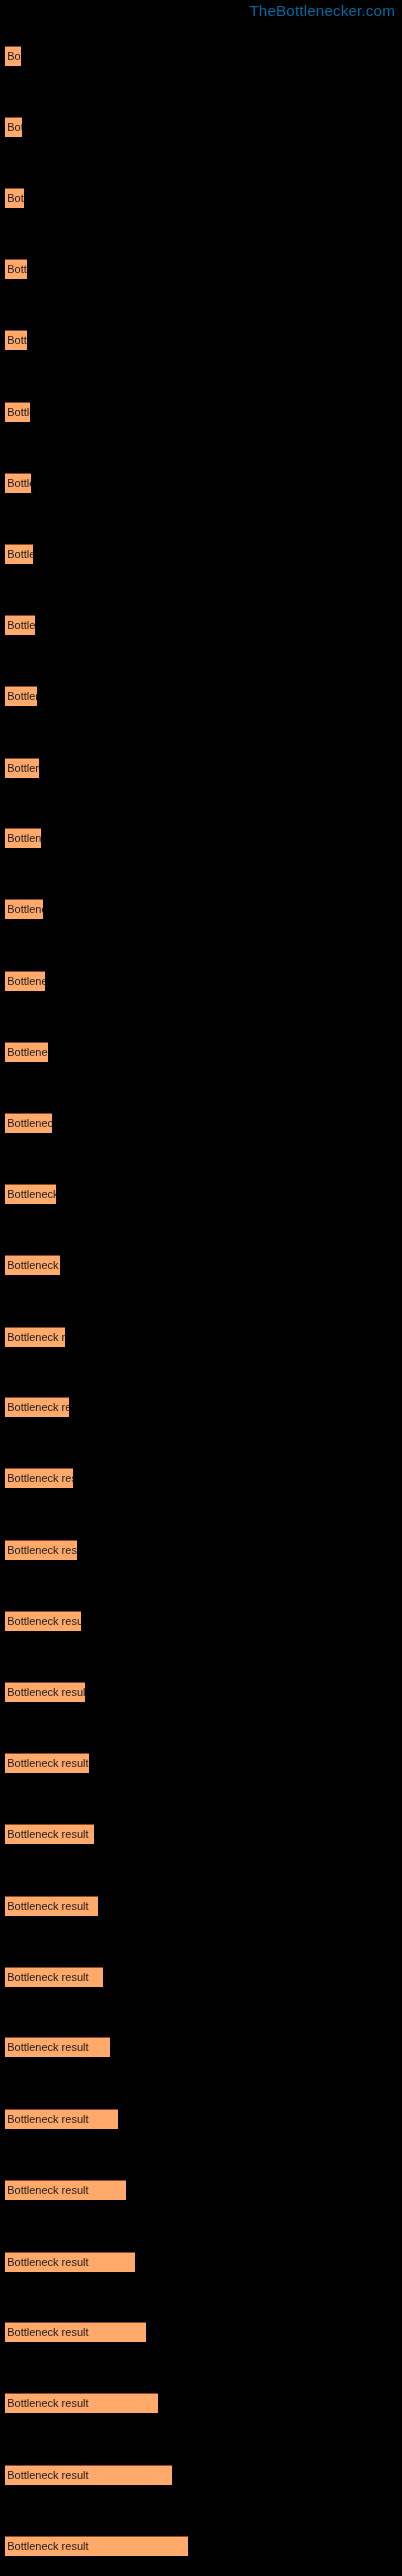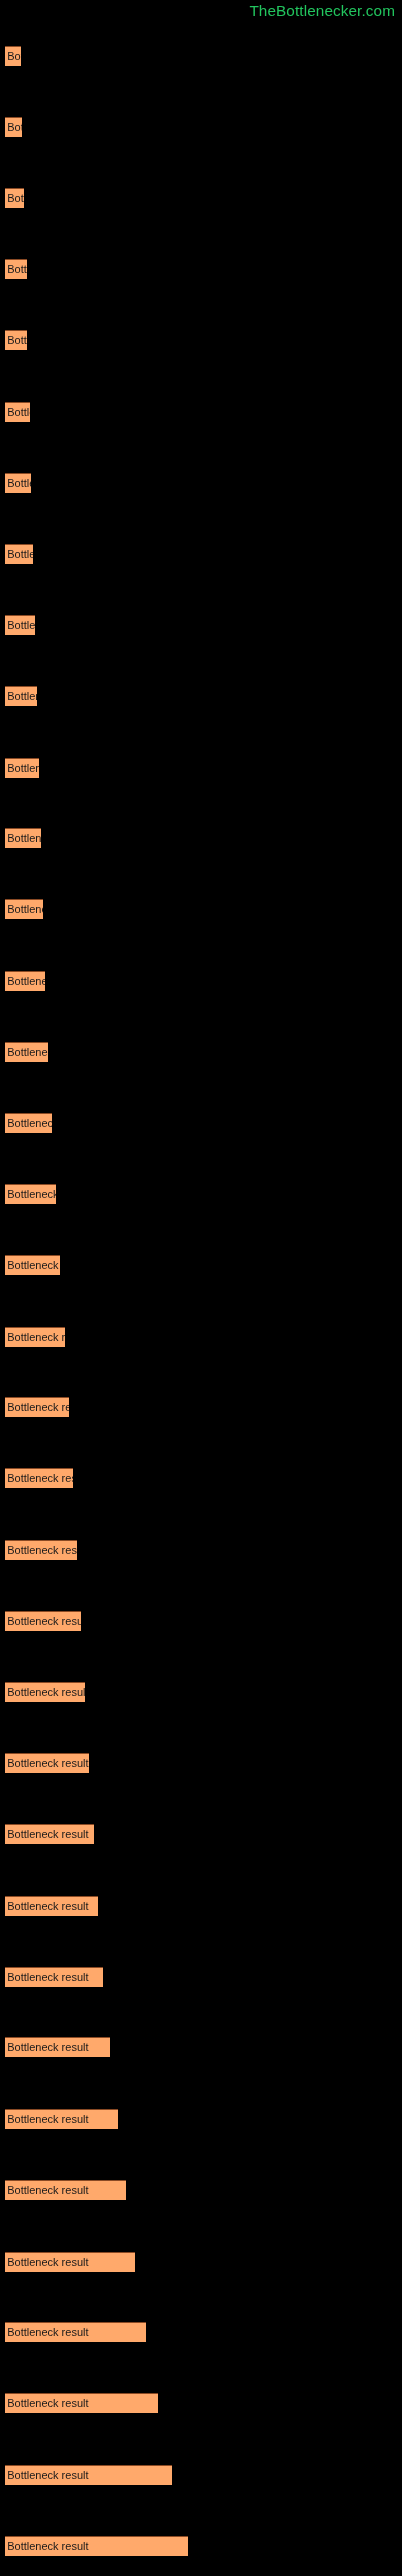--- a/index.html
+++ b/index.html
@@ -18,21 +18,21 @@
     position: relative;
     width: 403px;
     height: 2576px;
     background: #000000;
   }
   #watermark-title {
     position: absolute;
     right: 8px;
     top: 1.6px;
     font-size: 15.3px;
-    color: #22c55e;
+    color: #0369a1;
     letter-spacing: 0.1px;
     white-space: nowrap;
     font-family: "Liberation Sans", sans-serif;
   }
   .bar-row {
     position: absolute;
     left: 0;
     height: 21px;
   }
   .bar {

